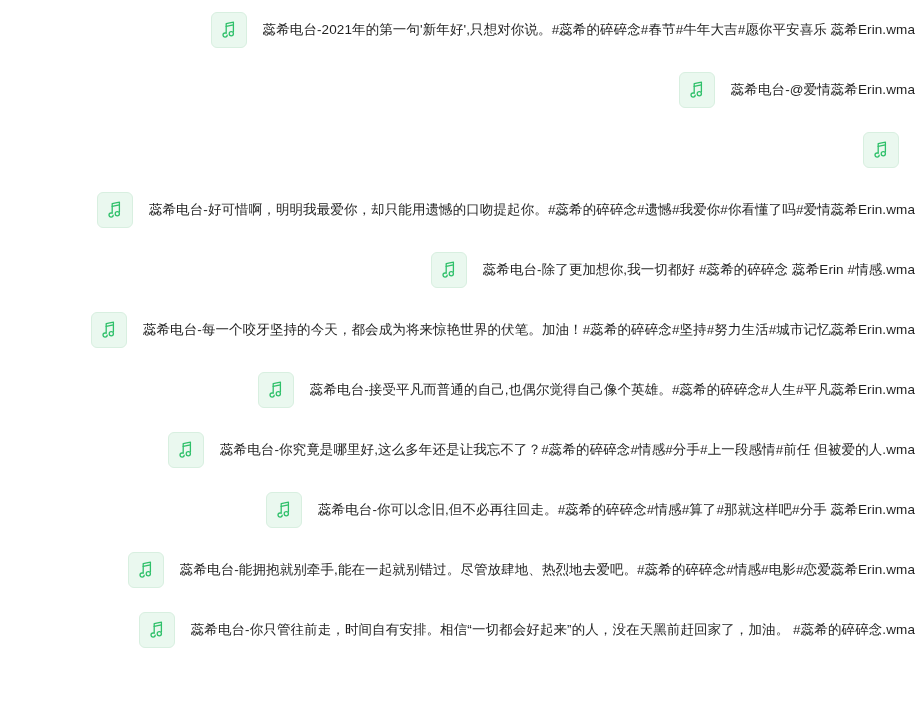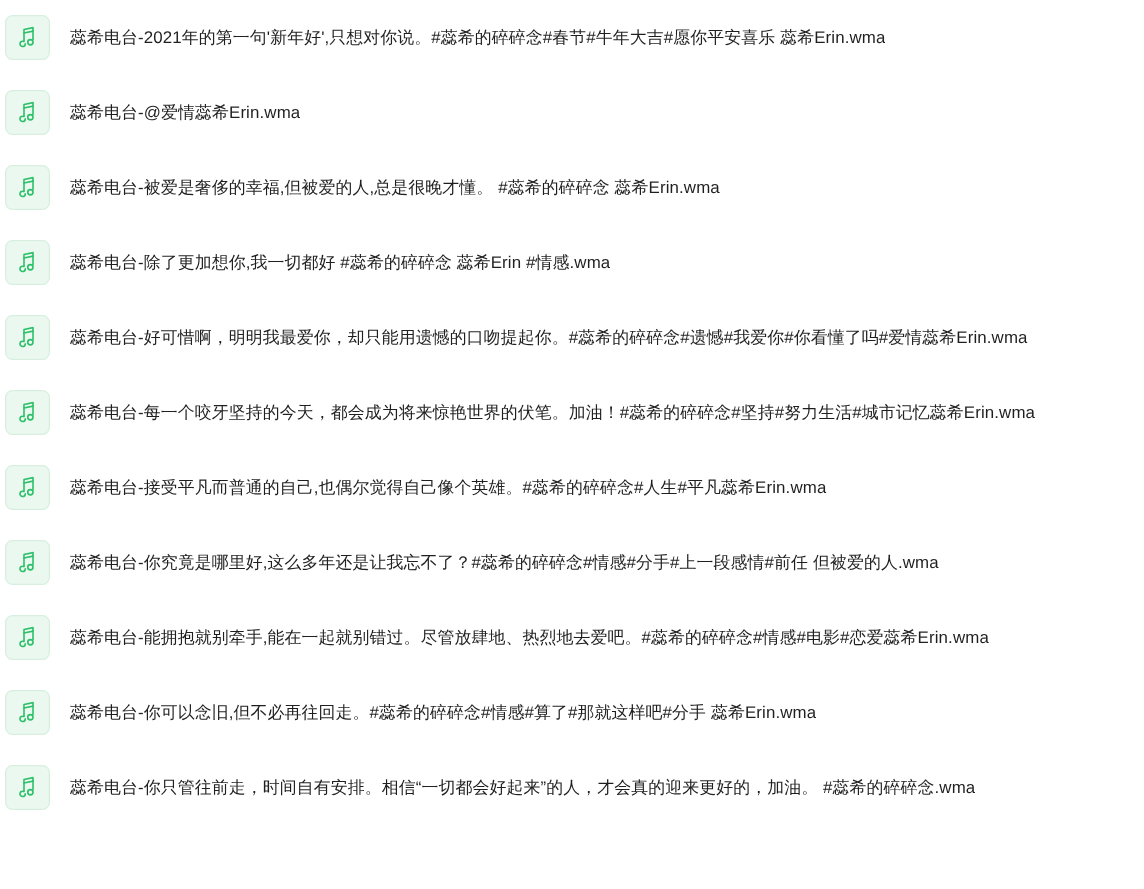--- a/index.html
+++ b/index.html
@@ -16,23 +16,24 @@
   }
   .file-list {
     display: flex;
     flex-direction: column;
     width: 915px;
   }
   .file-row {
     display: flex;
     align-items: center;
     height: 60px;
-    padding-left: 4px;
+    padding-left: 18px;
     box-sizing: border-box;
     background: #ffffff;
+    justify-content: flex-end;
   }
   .file-icon {
     width: 36px;
     height: 36px;
     min-width: 36px;
     border-radius: 6px;
     background: #eaf8ef;
     border: 1px solid #d8efe0;
     box-sizing: border-box;
     display: flex;
@@ -78,41 +79,40 @@
       <div class="file-name">蕊希电台-@爱情蕊希Erin.wma</div>
     </div>
     <div class="file-row">
       <div class="file-icon">
         <svg width="16" height="18" viewBox="0 0 16 18" aria-hidden="true">
           <path d="M6.2 14.1a2.1 2.1 0 1 1-2.1-2.1c.4 0 .8.1 1.1.3V2.6l7.2-1.5v9.6" fill="none" stroke="#2fc06a" stroke-width="1.3" stroke-linecap="round" stroke-linejoin="round"></path>
           <circle cx="10.3" cy="12.8" r="2.1" fill="none" stroke="#2fc06a" stroke-width="1.3"></circle>
           <path d="M5.2 5.4l7.2-1.5" fill="none" stroke="#2fc06a" stroke-width="1.3" stroke-linecap="round"></path>
         </svg>
       </div>
-      <div class="file-name">蕊希电台-被爱是奢侈的幸福,但被爱的人,总是很晚才懂。 #蕊希的碎碎念 蕊希Erin.wma</div>
+    </div>
+    <div class="file-row">
+      <div class="file-icon">
+        <svg width="16" height="18" viewBox="0 0 16 18" aria-hidden="true">
+          <path d="M6.2 14.1a2.1 2.1 0 1 1-2.1-2.1c.4 0 .8.1 1.1.3V2.6l7.2-1.5v9.6" fill="none" stroke="#2fc06a" stroke-width="1.3" stroke-linecap="round" stroke-linejoin="round"></path>
+          <circle cx="10.3" cy="12.8" r="2.1" fill="none" stroke="#2fc06a" stroke-width="1.3"></circle>
+          <path d="M5.2 5.4l7.2-1.5" fill="none" stroke="#2fc06a" stroke-width="1.3" stroke-linecap="round"></path>
+        </svg>
+      </div>
+      <div class="file-name">蕊希电台-好可惜啊，明明我最爱你，却只能用遗憾的口吻提起你。#蕊希的碎碎念#遗憾#我爱你#你看懂了吗#爱情蕊希Erin.wma</div>
     </div>
     <div class="file-row">
       <div class="file-icon">
         <svg width="16" height="18" viewBox="0 0 16 18" aria-hidden="true">
           <path d="M6.2 14.1a2.1 2.1 0 1 1-2.1-2.1c.4 0 .8.1 1.1.3V2.6l7.2-1.5v9.6" fill="none" stroke="#2fc06a" stroke-width="1.3" stroke-linecap="round" stroke-linejoin="round"></path>
           <circle cx="10.3" cy="12.8" r="2.1" fill="none" stroke="#2fc06a" stroke-width="1.3"></circle>
           <path d="M5.2 5.4l7.2-1.5" fill="none" stroke="#2fc06a" stroke-width="1.3" stroke-linecap="round"></path>
         </svg>
       </div>
       <div class="file-name">蕊希电台-除了更加想你,我一切都好 #蕊希的碎碎念 蕊希Erin #情感.wma</div>
-    </div>
-    <div class="file-row">
-      <div class="file-icon">
-        <svg width="16" height="18" viewBox="0 0 16 18" aria-hidden="true">
-          <path d="M6.2 14.1a2.1 2.1 0 1 1-2.1-2.1c.4 0 .8.1 1.1.3V2.6l7.2-1.5v9.6" fill="none" stroke="#2fc06a" stroke-width="1.3" stroke-linecap="round" stroke-linejoin="round"></path>
-          <circle cx="10.3" cy="12.8" r="2.1" fill="none" stroke="#2fc06a" stroke-width="1.3"></circle>
-          <path d="M5.2 5.4l7.2-1.5" fill="none" stroke="#2fc06a" stroke-width="1.3" stroke-linecap="round"></path>
-        </svg>
-      </div>
-      <div class="file-name">蕊希电台-好可惜啊，明明我最爱你，却只能用遗憾的口吻提起你。#蕊希的碎碎念#遗憾#我爱你#你看懂了吗#爱情蕊希Erin.wma</div>
     </div>
     <div class="file-row">
       <div class="file-icon">
         <svg width="16" height="18" viewBox="0 0 16 18" aria-hidden="true">
           <path d="M6.2 14.1a2.1 2.1 0 1 1-2.1-2.1c.4 0 .8.1 1.1.3V2.6l7.2-1.5v9.6" fill="none" stroke="#2fc06a" stroke-width="1.3" stroke-linecap="round" stroke-linejoin="round"></path>
           <circle cx="10.3" cy="12.8" r="2.1" fill="none" stroke="#2fc06a" stroke-width="1.3"></circle>
           <path d="M5.2 5.4l7.2-1.5" fill="none" stroke="#2fc06a" stroke-width="1.3" stroke-linecap="round"></path>
         </svg>
       </div>
       <div class="file-name">蕊希电台-每一个咬牙坚持的今天，都会成为将来惊艳世界的伏笔。加油！#蕊希的碎碎念#坚持#努力生活#城市记忆蕊希Erin.wma</div>
@@ -138,35 +138,35 @@
       <div class="file-name">蕊希电台-你究竟是哪里好,这么多年还是让我忘不了？#蕊希的碎碎念#情感#分手#上一段感情#前任 但被爱的人.wma</div>
     </div>
     <div class="file-row">
       <div class="file-icon">
         <svg width="16" height="18" viewBox="0 0 16 18" aria-hidden="true">
           <path d="M6.2 14.1a2.1 2.1 0 1 1-2.1-2.1c.4 0 .8.1 1.1.3V2.6l7.2-1.5v9.6" fill="none" stroke="#2fc06a" stroke-width="1.3" stroke-linecap="round" stroke-linejoin="round"></path>
           <circle cx="10.3" cy="12.8" r="2.1" fill="none" stroke="#2fc06a" stroke-width="1.3"></circle>
           <path d="M5.2 5.4l7.2-1.5" fill="none" stroke="#2fc06a" stroke-width="1.3" stroke-linecap="round"></path>
         </svg>
       </div>
+      <div class="file-name">蕊希电台-你可以念旧,但不必再往回走。#蕊希的碎碎念#情感#算了#那就这样吧#分手 蕊希Erin.wma</div>
+    </div>
+    <div class="file-row">
+      <div class="file-icon">
+        <svg width="16" height="18" viewBox="0 0 16 18" aria-hidden="true">
+          <path d="M6.2 14.1a2.1 2.1 0 1 1-2.1-2.1c.4 0 .8.1 1.1.3V2.6l7.2-1.5v9.6" fill="none" stroke="#2fc06a" stroke-width="1.3" stroke-linecap="round" stroke-linejoin="round"></path>
+          <circle cx="10.3" cy="12.8" r="2.1" fill="none" stroke="#2fc06a" stroke-width="1.3"></circle>
+          <path d="M5.2 5.4l7.2-1.5" fill="none" stroke="#2fc06a" stroke-width="1.3" stroke-linecap="round"></path>
+        </svg>
+      </div>
       <div class="file-name">蕊希电台-能拥抱就别牵手,能在一起就别错过。尽管放肆地、热烈地去爱吧。#蕊希的碎碎念#情感#电影#恋爱蕊希Erin.wma</div>
     </div>
     <div class="file-row">
       <div class="file-icon">
         <svg width="16" height="18" viewBox="0 0 16 18" aria-hidden="true">
           <path d="M6.2 14.1a2.1 2.1 0 1 1-2.1-2.1c.4 0 .8.1 1.1.3V2.6l7.2-1.5v9.6" fill="none" stroke="#2fc06a" stroke-width="1.3" stroke-linecap="round" stroke-linejoin="round"></path>
           <circle cx="10.3" cy="12.8" r="2.1" fill="none" stroke="#2fc06a" stroke-width="1.3"></circle>
           <path d="M5.2 5.4l7.2-1.5" fill="none" stroke="#2fc06a" stroke-width="1.3" stroke-linecap="round"></path>
         </svg>
       </div>
-      <div class="file-name">蕊希电台-你可以念旧,但不必再往回走。#蕊希的碎碎念#情感#算了#那就这样吧#分手 蕊希Erin.wma</div>
-    </div>
-    <div class="file-row">
-      <div class="file-icon">
-        <svg width="16" height="18" viewBox="0 0 16 18" aria-hidden="true">
-          <path d="M6.2 14.1a2.1 2.1 0 1 1-2.1-2.1c.4 0 .8.1 1.1.3V2.6l7.2-1.5v9.6" fill="none" stroke="#2fc06a" stroke-width="1.3" stroke-linecap="round" stroke-linejoin="round"></path>
-          <circle cx="10.3" cy="12.8" r="2.1" fill="none" stroke="#2fc06a" stroke-width="1.3"></circle>
-          <path d="M5.2 5.4l7.2-1.5" fill="none" stroke="#2fc06a" stroke-width="1.3" stroke-linecap="round"></path>
-        </svg>
-      </div>
-      <div class="file-name">蕊希电台-你只管往前走，时间自有安排。相信“一切都会好起来”的人，才会真的迎来更好的，加油。 #蕊希的碎碎念.wma</div>
+      <div class="file-name">蕊希电台-你只管往前走，时间自有安排。相信“一切都会好起来”的人，没在天黑前赶回家了，加油。 #蕊希的碎碎念.wma</div>
     </div>
   </div>
 
 </body></html>

